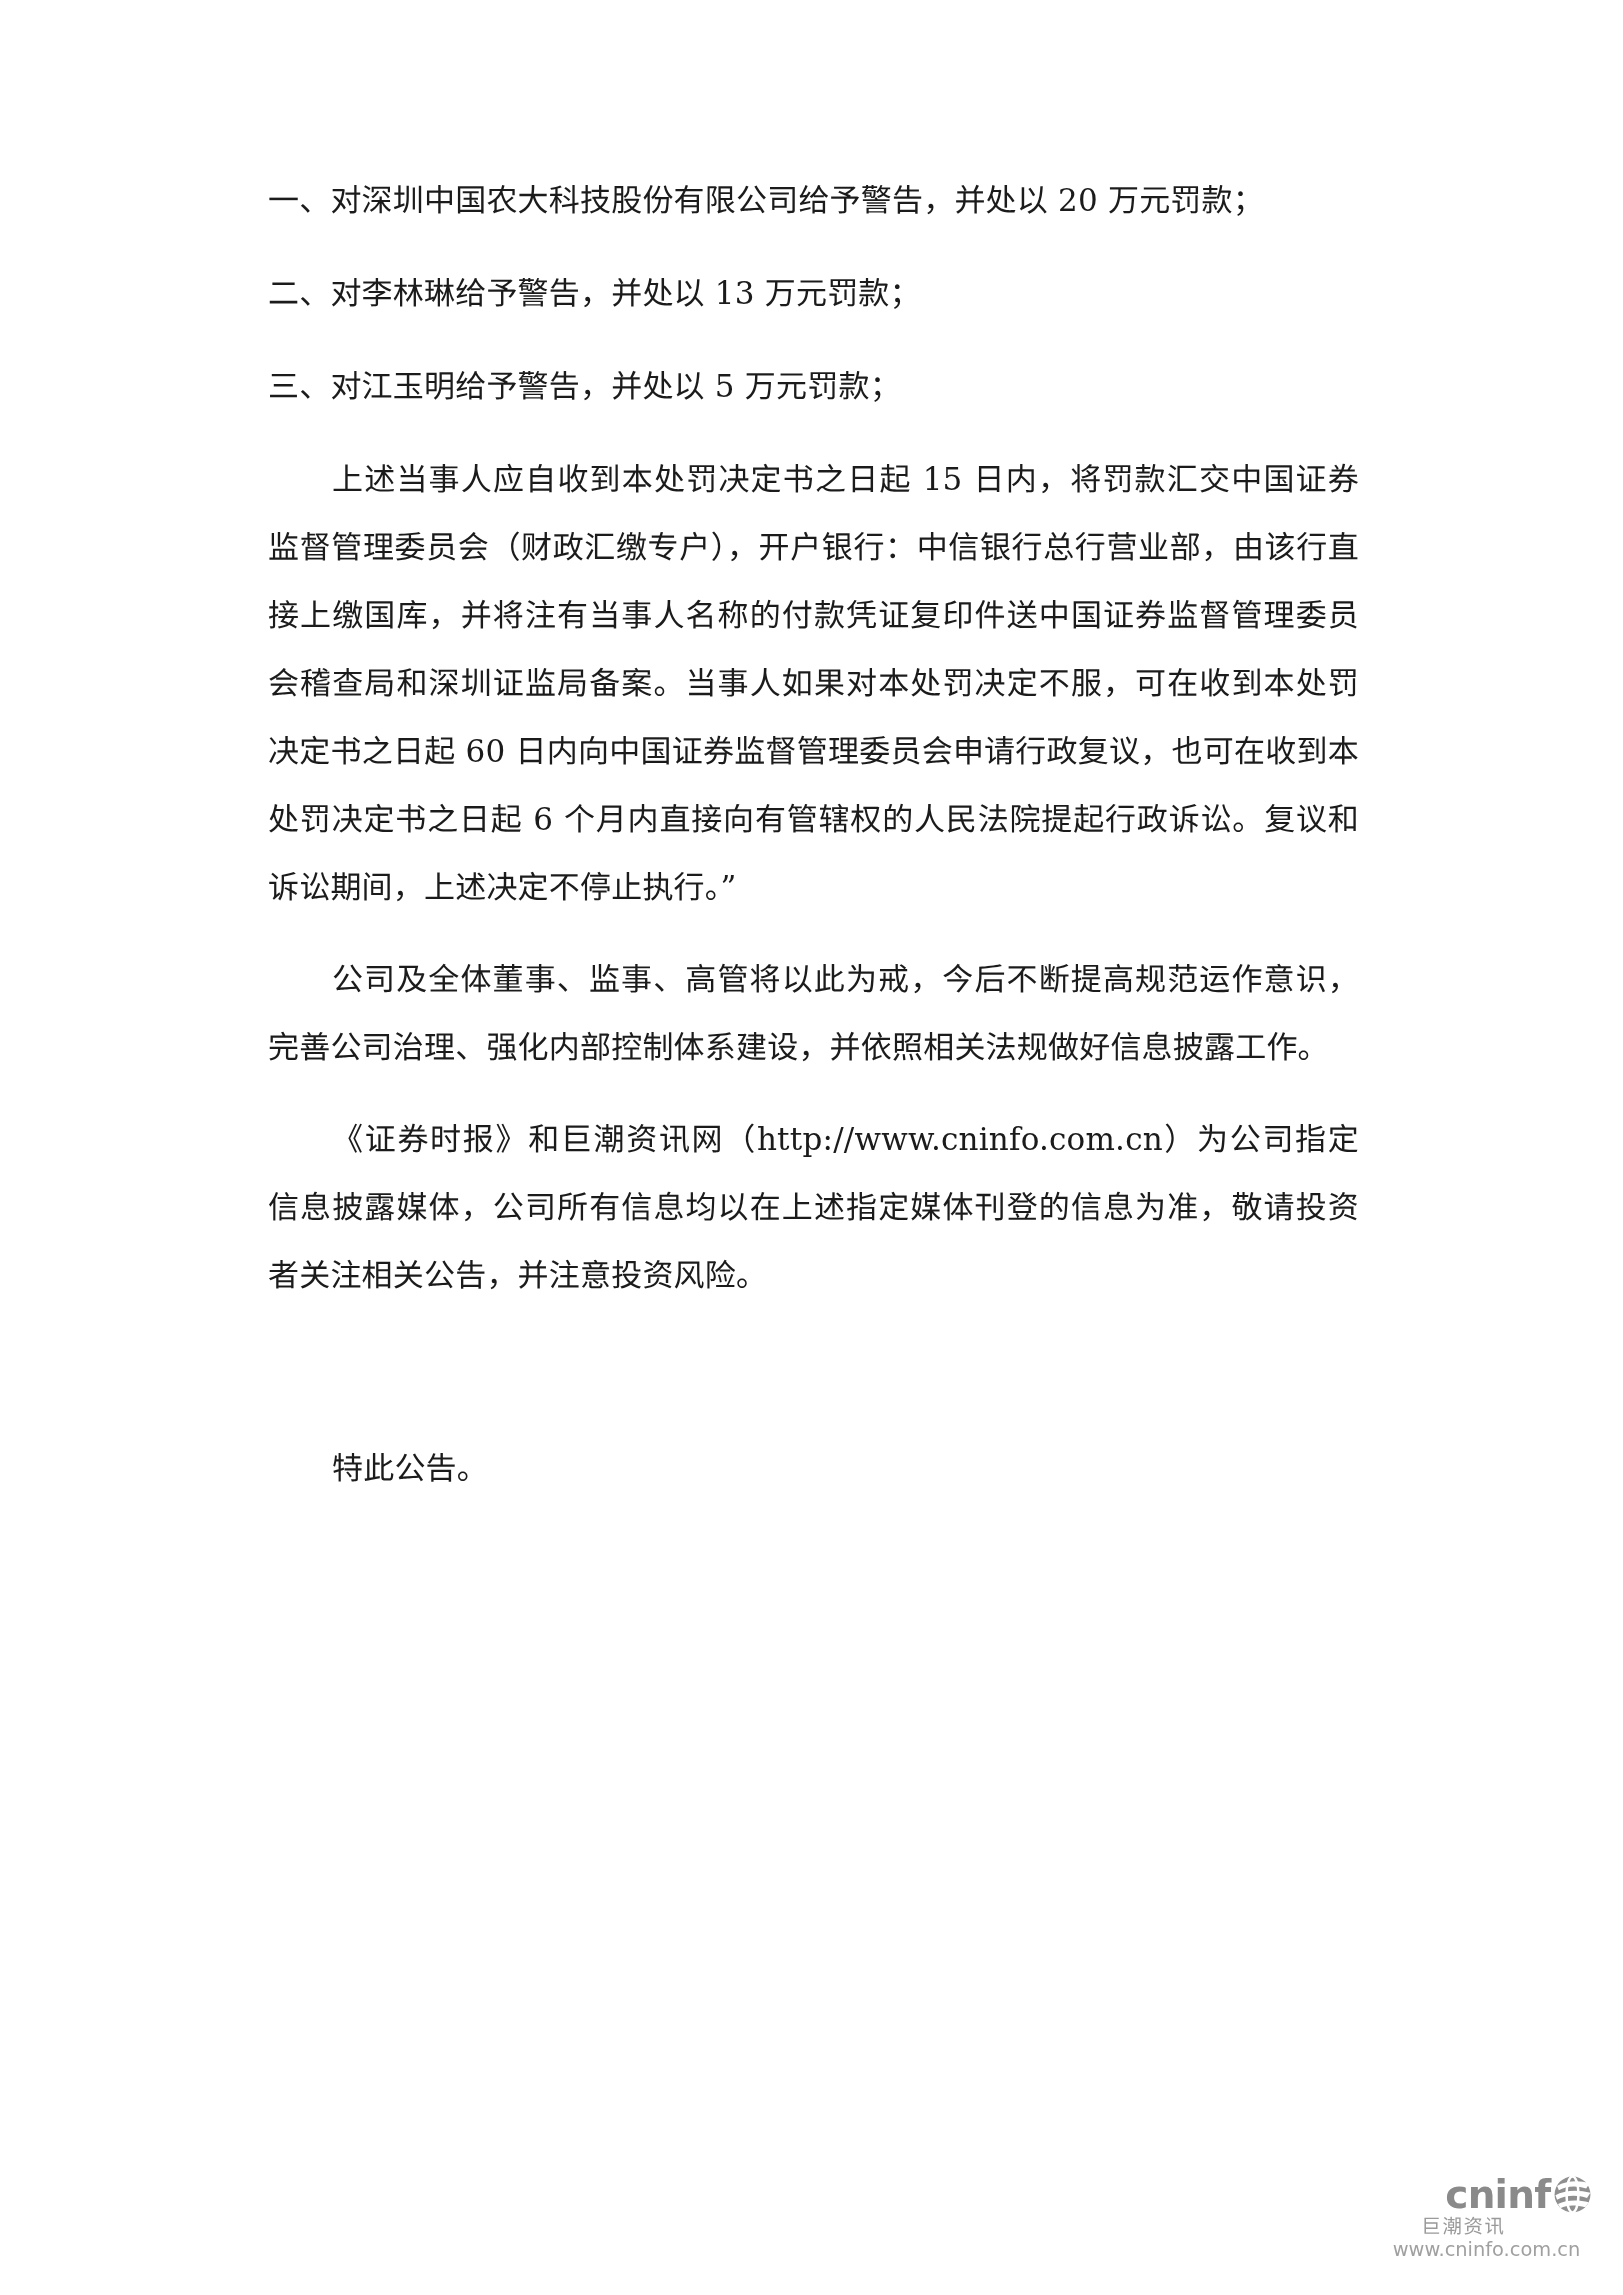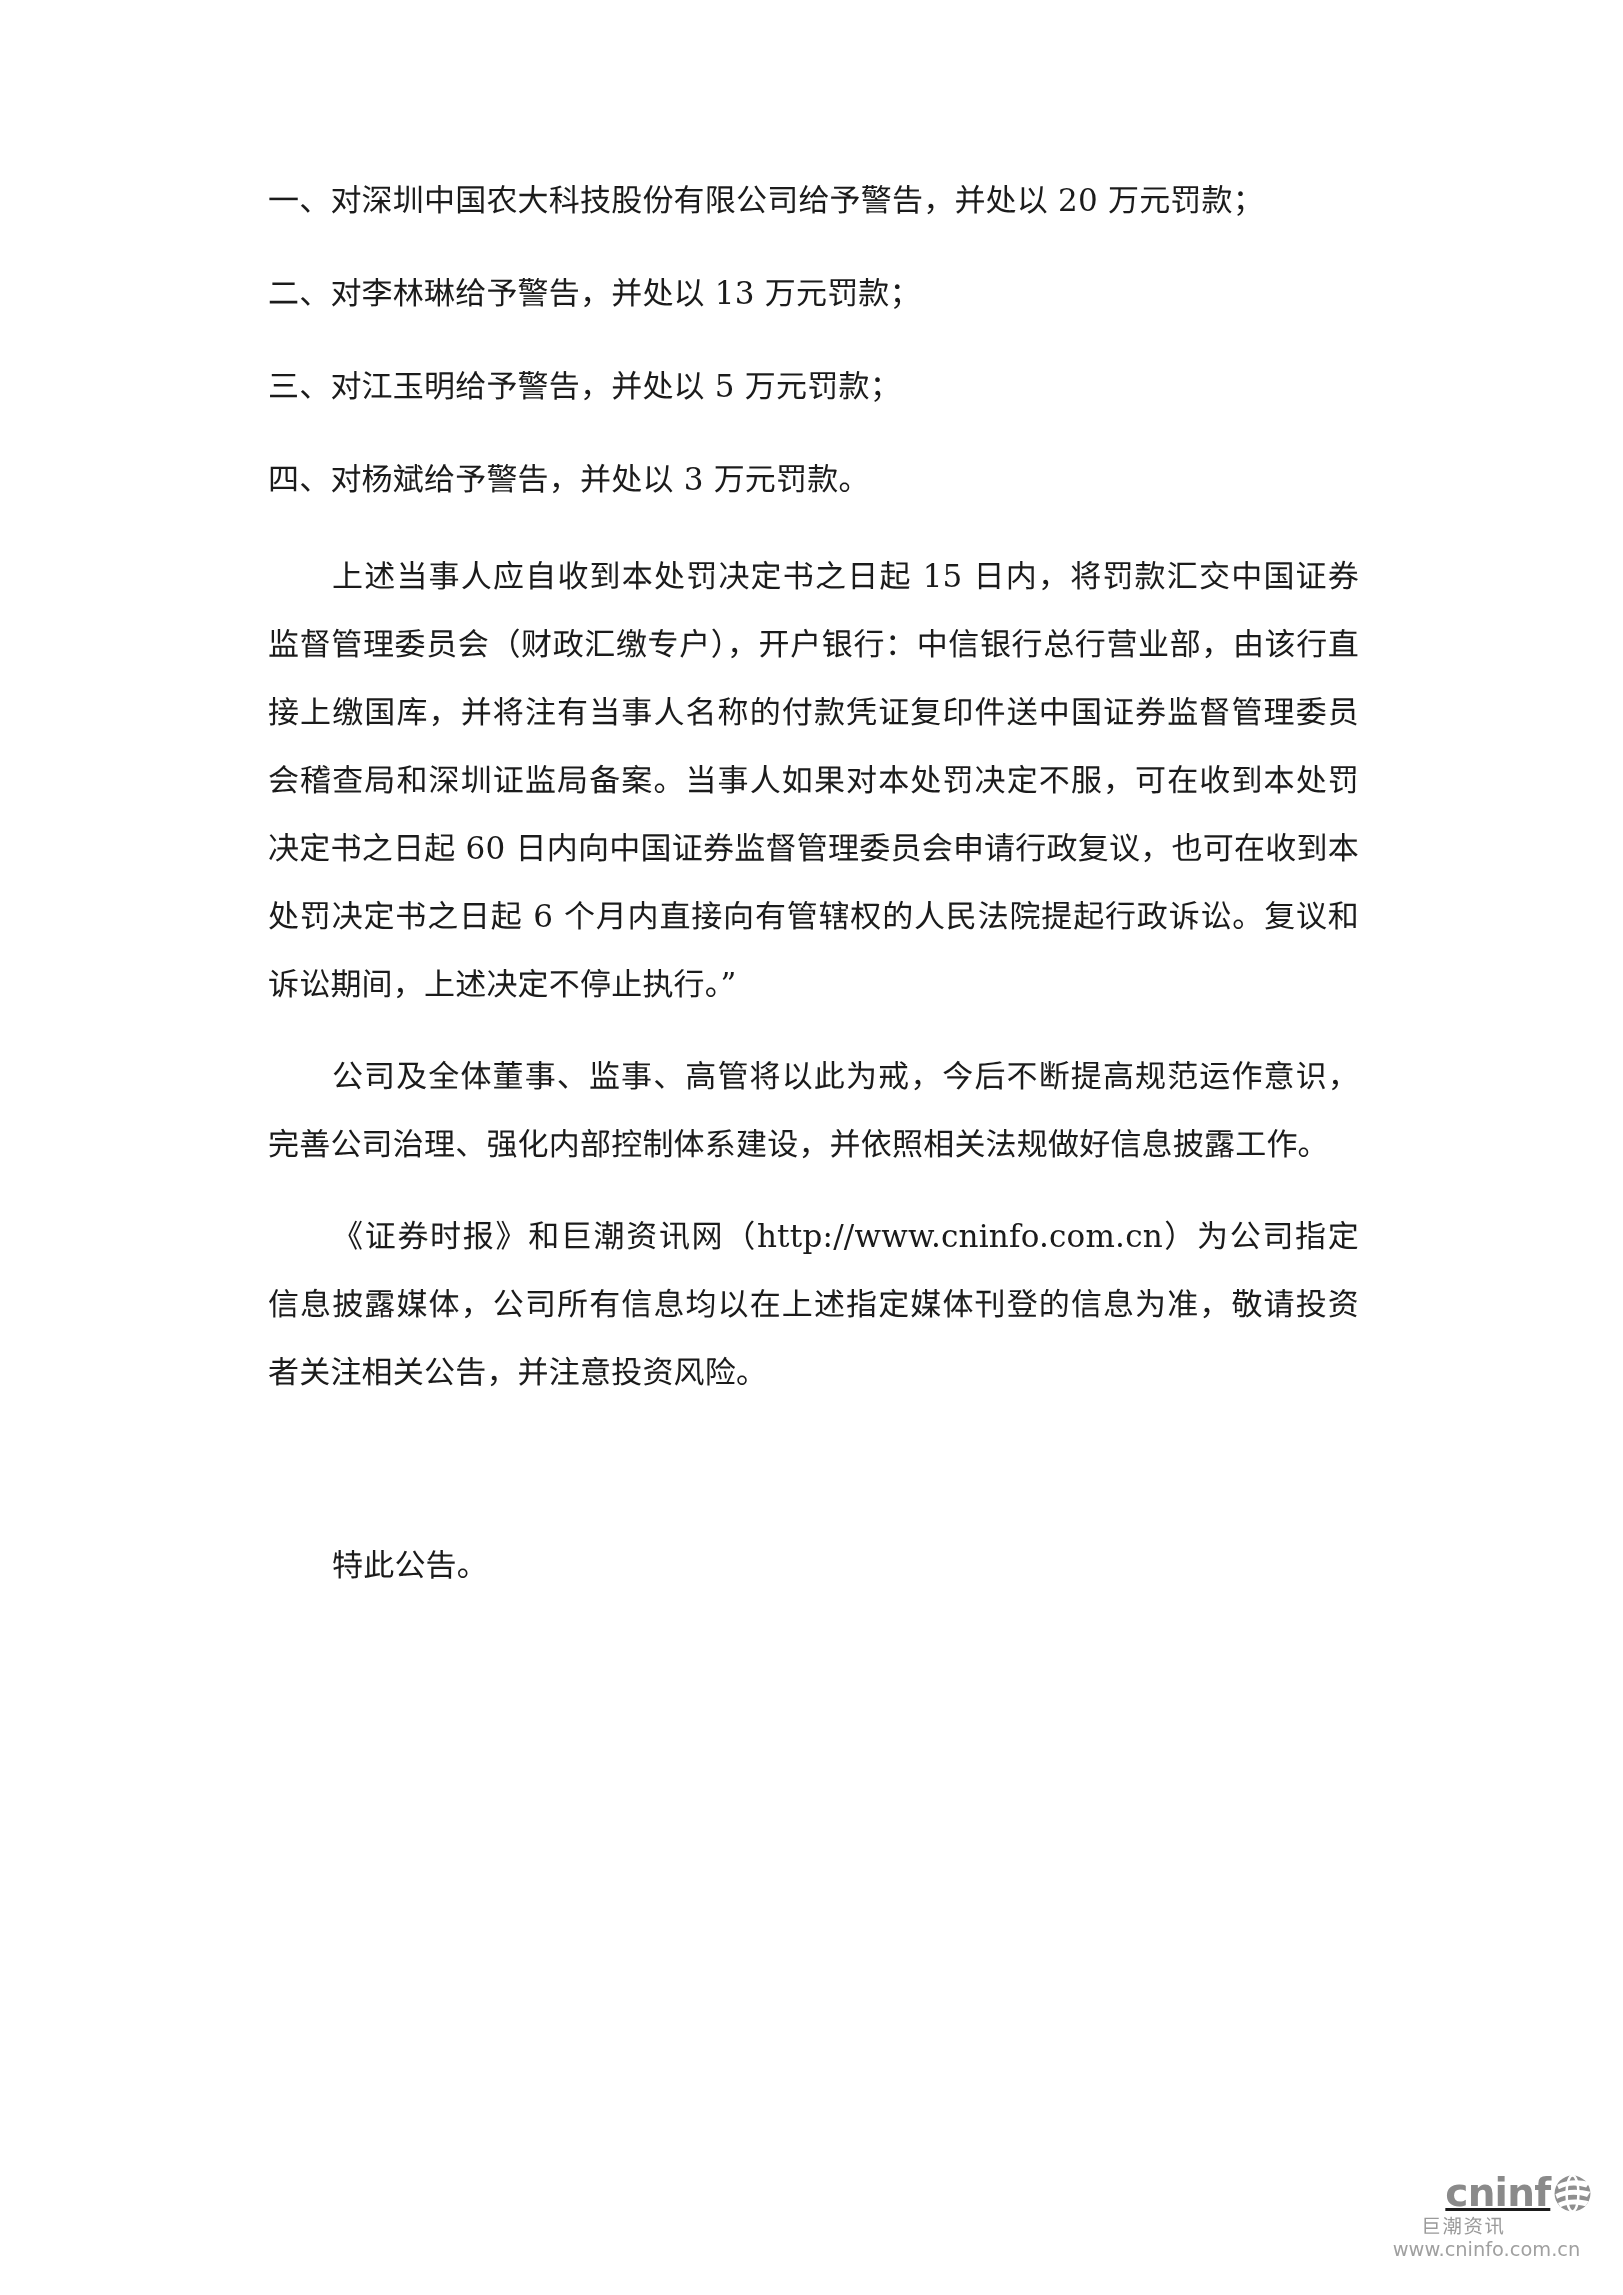--- a/index.html
+++ b/index.html
@@ -68,24 +68,23 @@
   
   .footer-logo {
     position: absolute;
     right: 30px;
     bottom: 44px;
     width: 213px;
     height: 78px;
   }
   .logo-row {
     display: flex;
-    align-items: flex-start;
+    align-items: center;
     justify-content: flex-end;
     height: 42px;
-    text-decoration: underline;
   }
   .logo-word {
     font-family: "DejaVu Sans", "Liberation Sans", sans-serif;
     font-weight: 700;
     font-size: 39px;
     line-height: 39px;
     letter-spacing: -0.8px;
     color: #8a8a8a;
   }
   .logo-mark {
@@ -121,21 +120,20 @@
 <div class="page">
 
   <div class="content">
 
     <p class="para item">一、对深圳中国农大科技股份有限公司给予警告，并处以 20 万元罚款；</p>
 
     <p class="para item">二、对李林琳给予警告，并处以 13 万元罚款；</p>
 
     <p class="para item">三、对江玉明给予警告，并处以 5 万元罚款；</p>
 
-    <p class="para item last">四、对杨斌给予警告，并处以 3 万元罚款。</p>
 
     <p class="para indent block">上述当事人应自收到本处罚决定书之日起 15 日内，将罚款汇交中国证券监督管理委员会（财政汇缴专户），开户银行：中信银行总行营业部，由该行直接上缴国库，并将注有当事人名称的付款凭证复印件送中国证券监督管理委员会稽查局和深圳证监局备案。当事人如果对本处罚决定不服，可在收到本处罚决定书之日起 60 日内向中国证券监督管理委员会申请行政复议，也可在收到本处罚决定书之日起 6 个月内直接向有管辖权的人民法院提起行政诉讼。复议和诉讼期间，上述决定不停止执行。”</p>
 
 
     <p class="para indent block">公司及全体董事、监事、高管将以此为戒，今后不断提高规范运作意识，完善公司治理、强化内部控制体系建设，并依照相关法规做好信息披露工作。</p>
 
     <p class="para indent block">《证券时报》和巨潮资讯网（http://www.cninfo.com.cn）为公司指定信息披露媒体，公司所有信息均以在上述指定媒体刊登的信息为准，敬请投资者关注相关公告，并注意投资风险。</p>
 
     <div class="spacer-large"></div>
 

